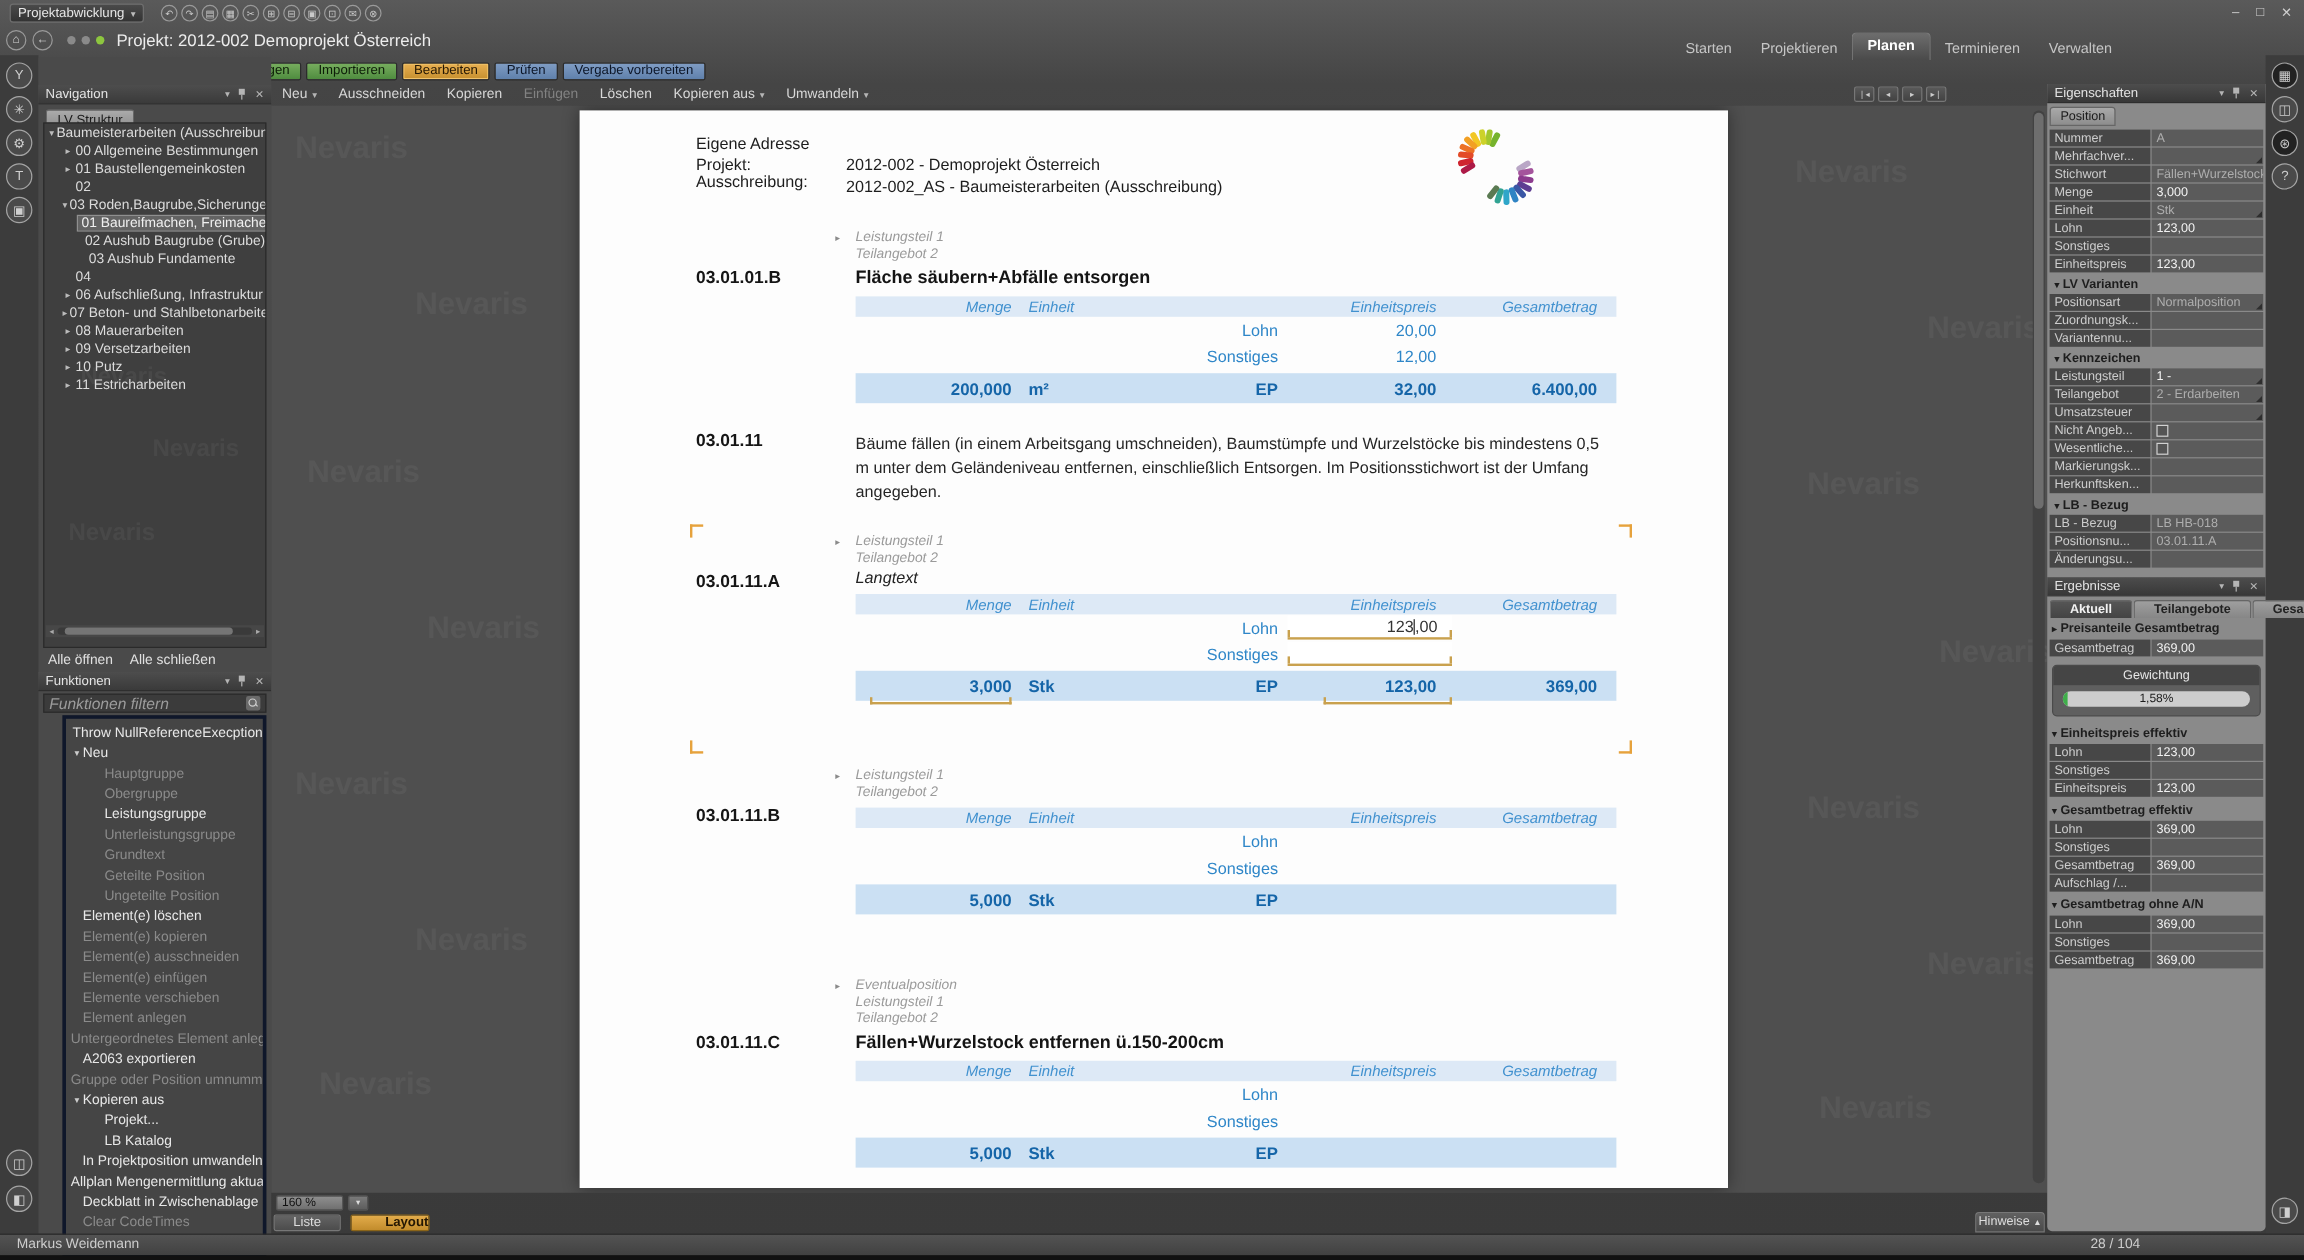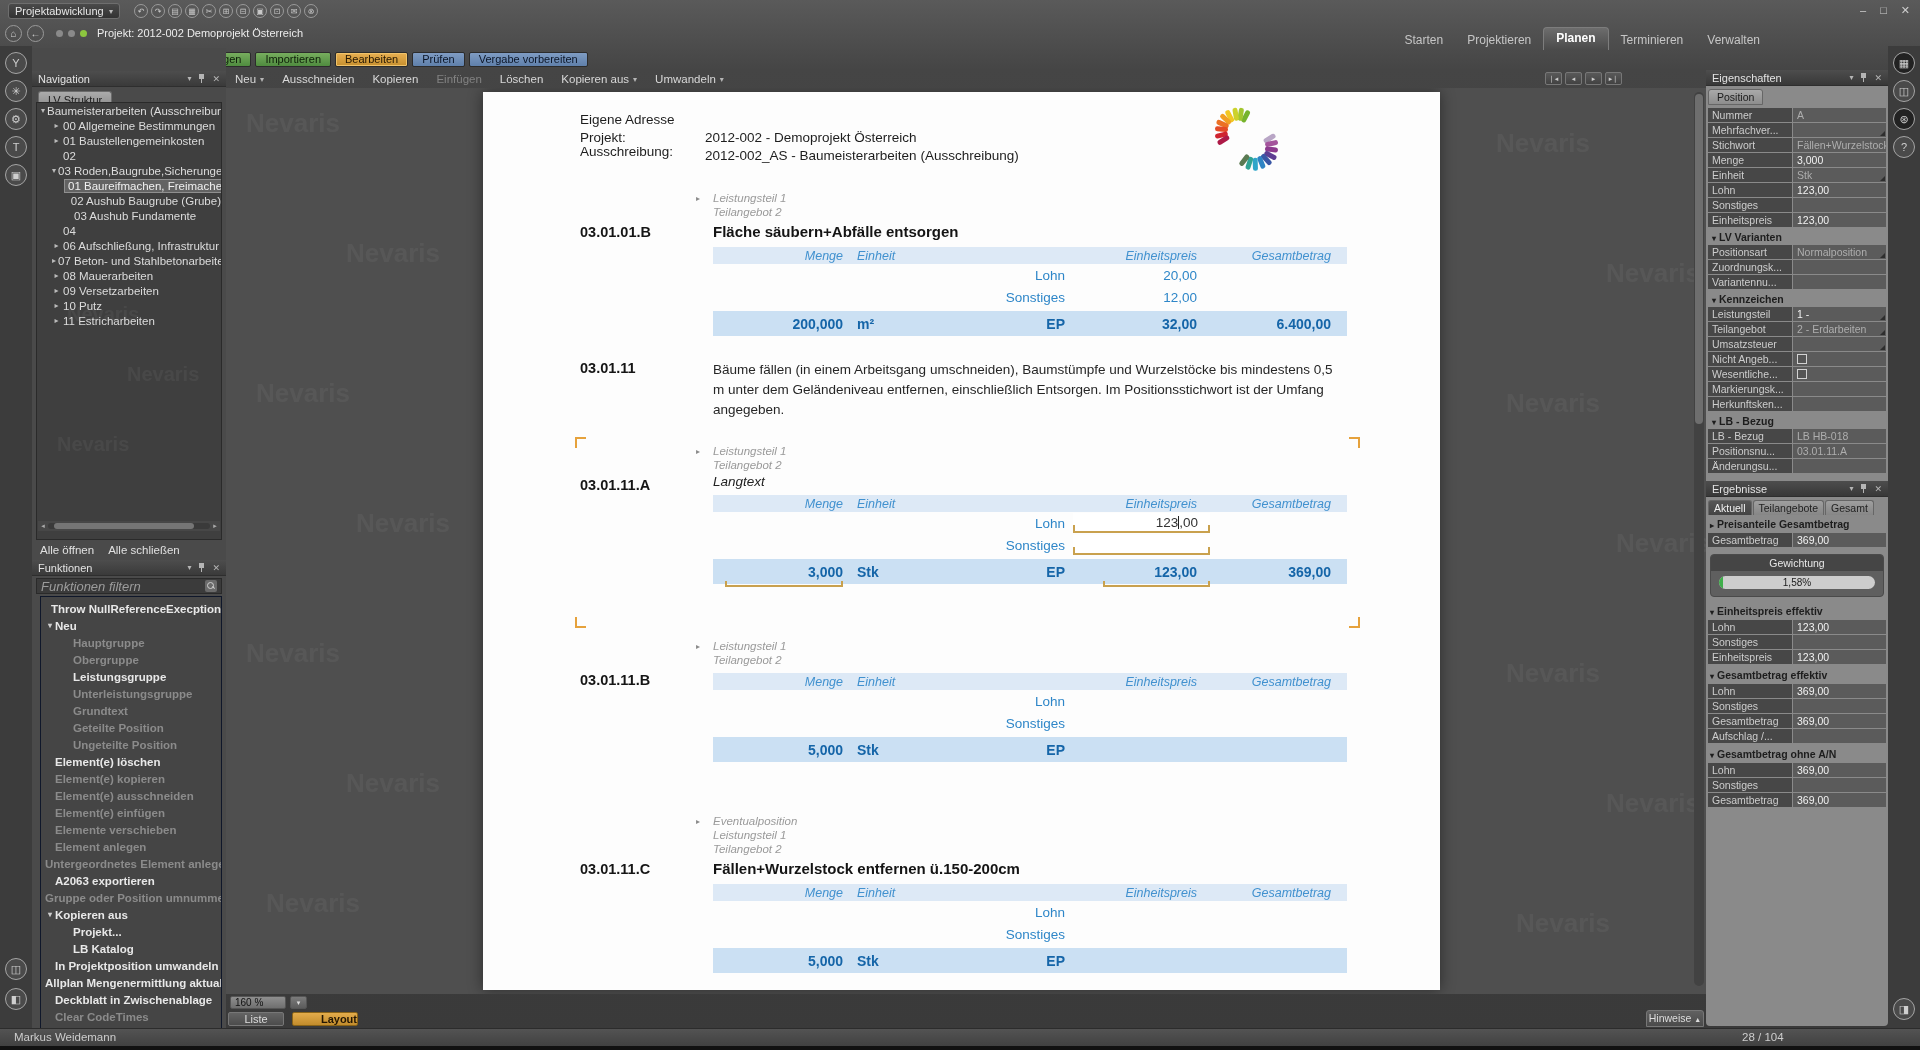--- a/index.html
+++ b/index.html
@@ -18,21 +18,21 @@
   .qat .ci { width:14px; height:14px; border-radius:50%; border:1px solid #9a9a9a; color:#c9c9c9;
              font-size:8px; display:flex; align-items:center; justify-content:center; }
   .win-controls { position:absolute; right:10px; top:4px; display:flex; gap:14px; font-size:11px; color:#cfcfcf; }
   .win-controls span { cursor:default; }
 
   .project-row { position:absolute; left:0; top:24px; height:18px; display:flex; align-items:center; }
   .circle-btn { width:17px; height:17px; border-radius:50%; border:1px solid #9a9a9a; color:#d5d5d5;
                 display:flex; align-items:center; justify-content:center; font-size:10px; margin-left:5px; }
   .dots { display:flex; gap:5px; margin-left:12px; }
   .dots i { width:7px; height:7px; border-radius:50%; display:block; }
-  .project-title { margin-left:10px; font-size:11px; color:#ececec; }
+  .project-title { margin-left:10px; font-size:14px; color:#ececec; }
 
   .main-tabs { position:absolute; right:148px; top:28px; height:22px; display:flex; align-items:flex-end; }
   .main-tab { padding:2px 12px 3px; font-size:12px; color:#c6c6c6; }
   .main-tab.active { background:linear-gradient(#6d6d6d,#4a4a4a); border:1px solid #7d7d7d; border-bottom:none;
                      border-radius:4px 4px 0 0; color:#fff; font-weight:bold; padding:3px 12px 5px; }
 
   .ribbon-row { position:absolute; left:33px; top:50px; height:18px; display:flex; align-items:center; gap:4px; }
   .module-select { width:150px; height:15px; background:linear-gradient(#474747,#2e2e2e); border:1px solid #666;
                    border-radius:2px; display:flex; align-items:center; padding:0 6px; font-size:11px; color:#eee; margin-right:4px; }
   .module-select .cd { margin-left:auto; font-size:8px; color:#bbb; }
@@ -73,22 +73,22 @@
   .tree-hscroll .arr { width:10px; font-size:7px; color:#aaa; text-align:center; }
   .tree-hscroll .track { flex:1; height:6px; background:#3a3a3a; border-radius:3px; position:relative; }
   .tree-hscroll .thumb { position:absolute; left:4%; width:86%; height:6px; background:#757575; border-radius:3px; }
   .links-row { position:absolute; left:8px; display:flex; gap:14px; font-size:11.5px; color:#e0e0e0; }
   .func-head { position:absolute; left:0; right:0; top:512px; }
   .filter-box { position:absolute; left:4px; right:4px; top:530px; height:16px; background:#3b3b3b; border:1px solid #2a2a2a;
                 display:flex; align-items:center; padding:0 4px; font-size:13px; color:#9c9c9c; font-style:italic; }
   .mag { margin-left:auto; width:12px; height:12px; position:relative; background:#6a6a6a; border-radius:2px; }
   .mag::before { content:""; position:absolute; left:2px; top:2px; width:5px; height:5px; border:1.2px solid #cfcfcf; border-radius:50%; }
   .mag::after { content:""; position:absolute; left:7px; top:7px; width:3px; height:1.2px; background:#cfcfcf; transform:rotate(45deg); }
-  .func-list { position:absolute; left:8px; right:4px; top:548px; height:452px; background:#454545; border:1px solid #0f172a;
-               overflow:hidden; padding-top:3px;font-weight:bold; }
+  .func-list { position:absolute; left:20px; right:4px; top:548px; height:452px; background:#454545; border:3px solid #0f172a;
+               overflow:hidden; padding-top:3px; }
   .func-item { height:17px; display:flex; align-items:center; font-size:11.5px; color:#e8e8e8; white-space:nowrap; }
   .func-item.dis { color:#8b8b8b; }
   .func-item .exp { width:10px; font-size:8px; color:#ccc; text-align:center; }
 
   
   .doc-toolbar { position:absolute; left:226px; top:70px; width:1480px; height:18px; display:flex; align-items:center;
                  font-size:11.5px; color:#d8d8d8; gap:0; }
   .dt-item { padding:0 9px; display:flex; align-items:center; gap:4px; }
   .dt-item .cd { font-size:8px; color:#b5b5b5; }
   .dt-item.dis { color:#828282; }
@@ -163,21 +163,21 @@
   .prow2 { display:grid; grid-template-columns:84px 93px; gap:1px; margin-bottom:1px; }
   .pl { background:#474747; color:#cdcdcd; font-size:10.5px; padding:1px 4px; height:14px; overflow:hidden; white-space:nowrap; }
   .pv { background:#5b5b5b; color:#f2f2f2; font-size:10.5px; padding:1px 4px; height:14px; overflow:hidden; white-space:nowrap; position:relative; }
   .pv.muted { color:#aeaeae; }
   .pv.dd::after { content:""; position:absolute; right:1px; bottom:1px; border-left:5px solid transparent; border-bottom:5px solid #2e2e2e; }
   .pv .cb { display:inline-block; width:10px; height:10px; border:1px solid #d2d2d2; background:#555; margin-top:1px; }
   .psec { font-size:10.5px; font-weight:bold; color:#1d1d1d; padding:3px 4px 2px; }
   .psec .a { font-size:8px; margin-right:3px; }
   .res-tabs { display:flex; margin:3px 0 0 2px; gap:1px; }
   .res-tab { background:linear-gradient(#9f9f9f,#868686); border:1px solid #666; border-bottom:none; border-radius:3px 3px 0 0;
-             color:#222; font-size:10.5px; padding:1px 5px; }
+             color:#222; font-size:10.5px; padding:1px 16px;font-weight:bold; }
   .res-tab.active { background:linear-gradient(#565656,#444); color:#f2f2f2; }
   .gw-box { margin:5px 4px; background:#5f5f5f; border:1px solid #4a4a4a; border-radius:4px; overflow:hidden; }
   .gw-head { background:#454545; color:#e8e8e8; font-size:10.5px; text-align:center; padding:2px 0; }
   .gw-barwrap { padding:5px 8px 7px; }
   .gw-bar { position:relative; height:13px; background:#cdcdcd; border-radius:7px; overflow:hidden; }
   .gw-fill { position:absolute; left:0; top:0; bottom:0; background:#3fae4a; border-radius:7px 0 0 7px; }
   .gw-txt { position:absolute; width:100%; text-align:center; font-size:10px; color:#1c1c1c; line-height:13px; }
 
   
   .hinweise { position:absolute; left:1646px; top:1010px; width:58px; height:17px; background:linear-gradient(#616161,#4a4a4a);

